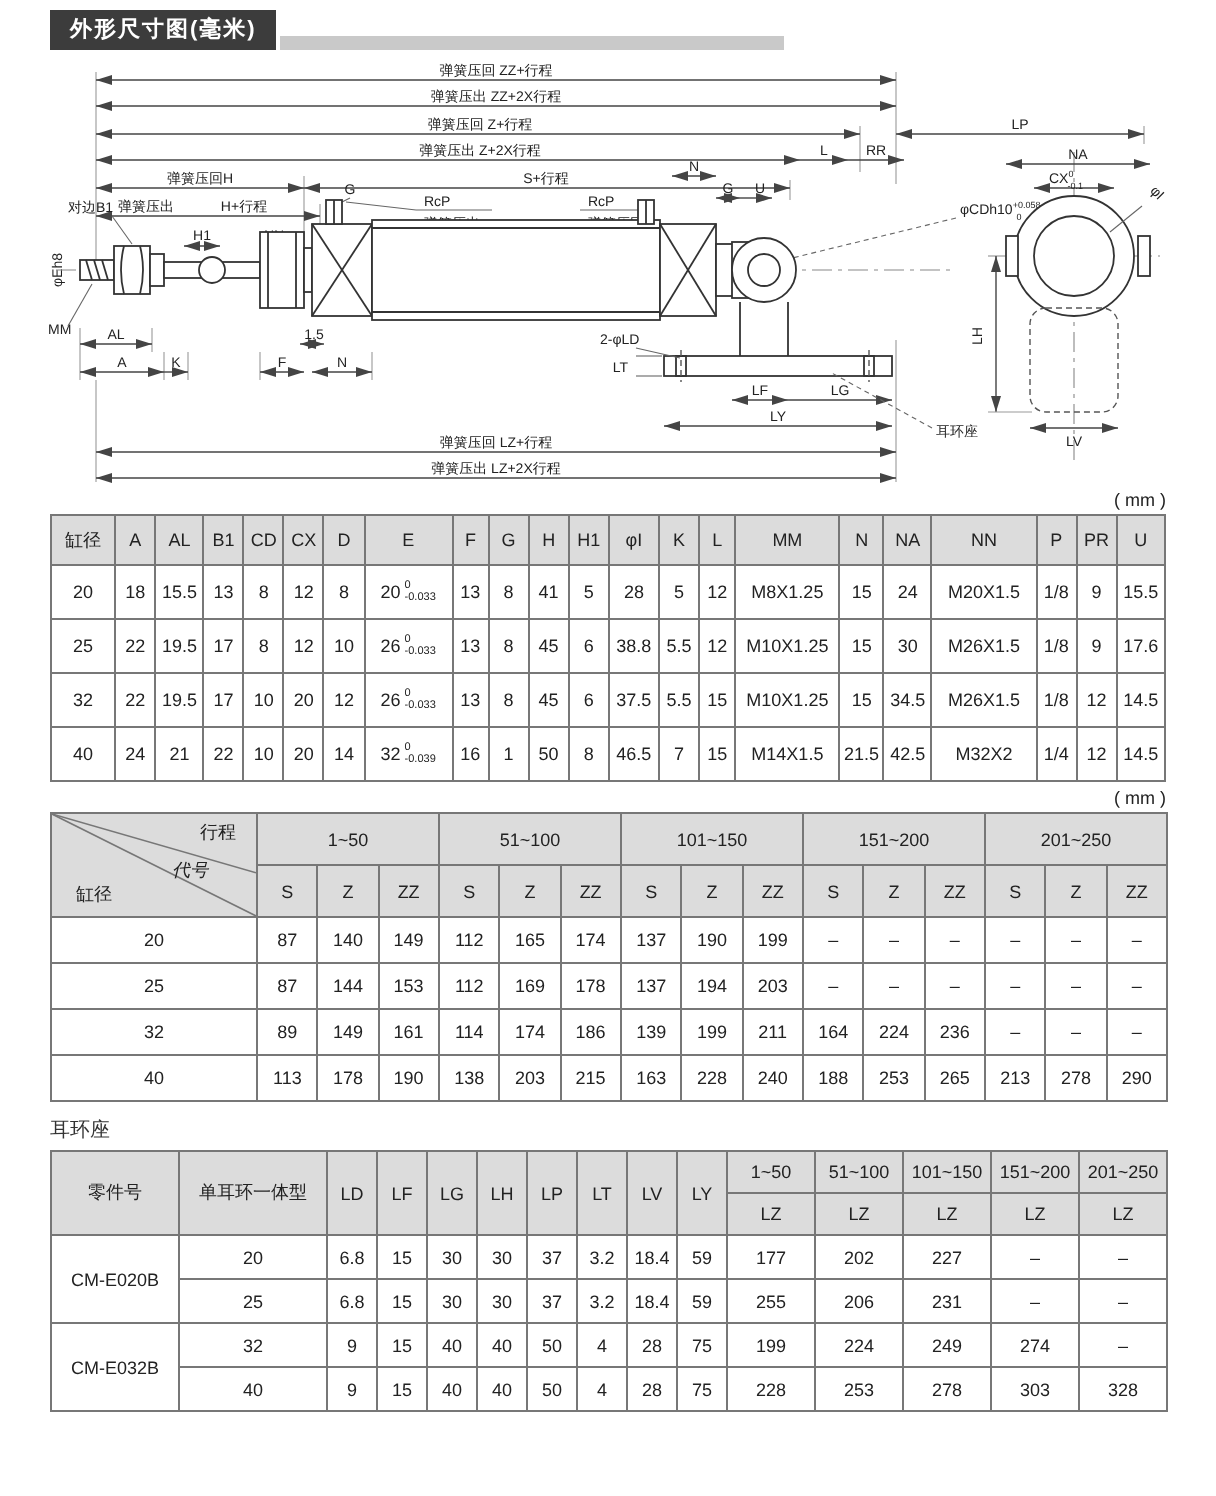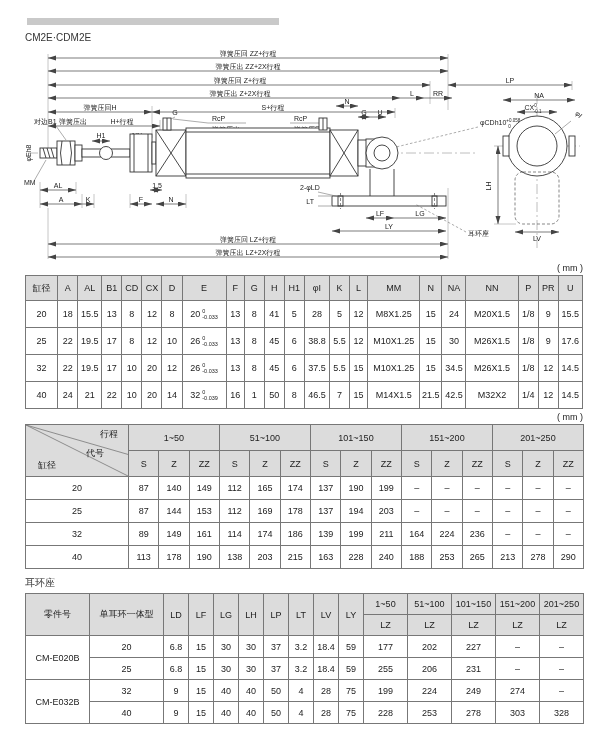--- a/index.html
+++ b/index.html
@@ -28,33 +28,33 @@
   table.dims th.hd{background:#dcdcdc;}
   #t1 thead tr{height:25px;} #t1 tbody tr{height:27px;}
   #t2 thead tr{height:26px;margin-top:40px;} #t2 tbody tr{height:23px;}
   #t3 thead tr{height:21px;} #t3 tbody tr{height:22px;}
   .tv{display:inline-flex;align-items:center;justify-content:center;}
   .tol{display:inline-flex;flex-direction:column;font-size:5.5px;line-height:6px;margin-left:2px;text-align:left;}
   .diag{position:relative;padding:0;}
   .dsvg{position:absolute;left:0;top:0;width:100%;height:100%;}
   .dsvg line{stroke:#777;stroke-width:0.8;}
   .diag .ct{position:absolute;top:3px;right:10px;}
-  .diag .cm{position:absolute;top:22px;right:24px;}
+  .diag .cm{position:absolute;top:22px;right:24px;font-style:italic;}
   .diag .cb{position:absolute;bottom:4px;left:12px;}
   .ear-title{font-size:10px;margin:7px 0 3px 0;color:#333;}
 </style>
 </head>
 <body>
 
 <div class="page">
 
   <div class="header-row">
+    <div class="header-black">外形尺寸图(毫米)</div>
     <div class="header-strip"></div>
   </div>
-  <div class="subtitle">CM2E·CDM2E</div>
 
   <svg class="drawing" width="608" height="212" viewBox="0 0 608 212">
     <defs>
       <marker id="ar" markerWidth="9" markerHeight="6" refX="8" refY="2.5" orient="auto-start-reverse" markerUnits="userSpaceOnUse">
         <path d="M0,0L8,2.5L0,5Z" fill="#444"></path>
       </marker>
     </defs>
 
     <g>
       <line class="xl" x1="48" y1="6" x2="48" y2="100"></line>

